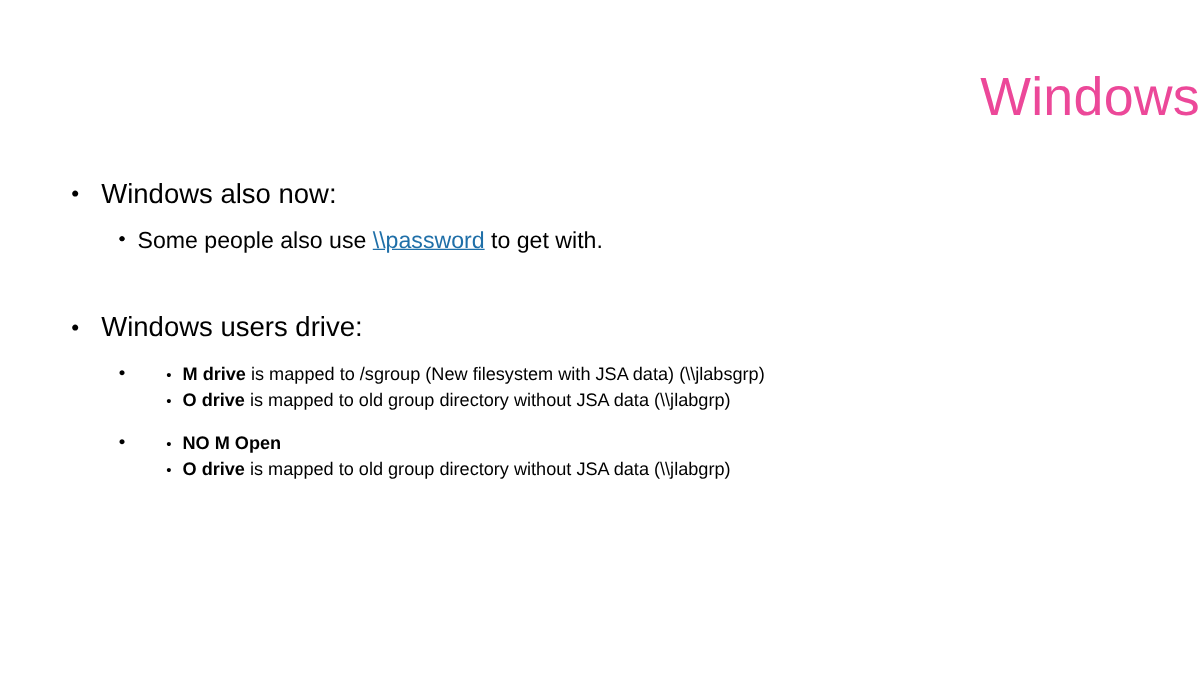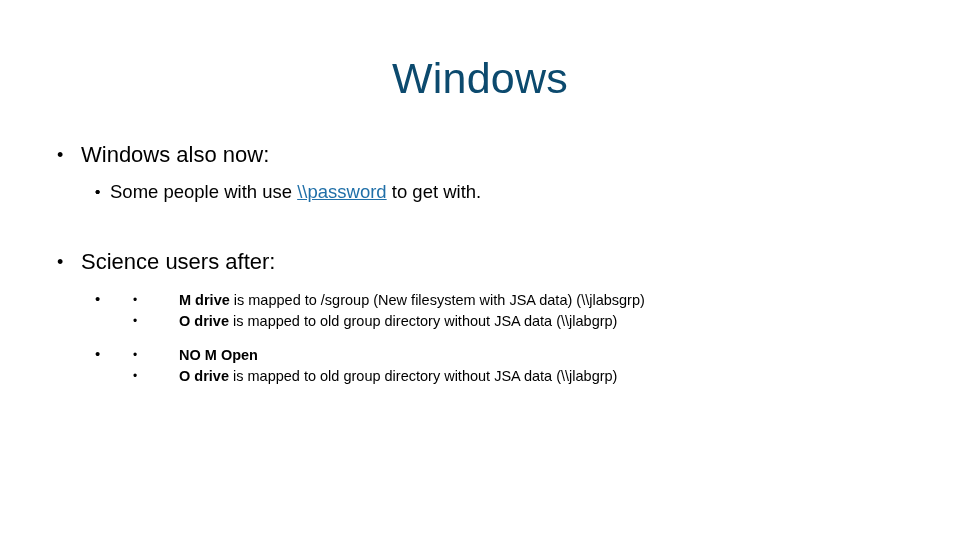--- a/index.html
+++ b/index.html
@@ -22,26 +22,26 @@
     height: 540px;
     background: #ffffff;
   }
 
   
   .slide-title {
     position: absolute;
     left: 0;
     top: 55px;
     width: 960px;
-    text-align: center;
+    text-align: right;
     font-size: 43px;
     font-weight: 400;
     line-height: 1.08;
     letter-spacing: 0.2px;
-    color: #0c4a6e;
+    color: #ec4899;
     white-space: nowrap;
   }
 
   
   .body {
     position: absolute;
     left: 0;
     top: 140px;
     width: 960px;
   }
@@ -81,21 +81,21 @@
   .lvl2 .bul { left: 95px; font-size: 15px; line-height: 26px; }
 
   
   .lvl3 {
     font-size: 14.5px;
     line-height: 21px;
     padding-left: 146px;
   }
   .lvl3 .bul { left: 133px; font-size: 12px; line-height: 21px; }
 
-  b, .b { font-weight: 700; margin-left: 33px; }
+  b, .b { font-weight: 700; }
 
   a.link {
     color: #1F6FA8;
     text-decoration: underline;
     text-underline-offset: 1px;
   }
 
   
   .gap-sec { height: 42px; }
   .gap-sm  { height: 9px; }
@@ -118,32 +118,32 @@
       </div>
 
       <div class="gap-sm"></div>
 
       <div class="row lvl2">
         <span class="bul">•</span>
       </div>
 
       <div class="row lvl2">
         <span class="bul">•</span>
-        <span class="txt"><span>Some people with use </span><a class="link" href="#">\\password</a><span> to get with.</span></span>
+        <span class="txt"><span>Some people also use </span><a class="link" href="#">\\password</a><span> to get with.</span></span>
       </div>
 
     </div>
 
     <div class="gap-sec"></div>
 
     <div class="blk">
 
       <div class="row lvl1">
         <span class="bul">•</span>
-        <span class="txt">Science users after:</span>
+        <span class="txt">Windows users drive:</span>
       </div>
 
       <div class="gap-sm"></div>
 
       <div class="row lvl2">
         <span class="bul">•</span>
       </div>
 
       <div class="gap-xs"></div>
 

